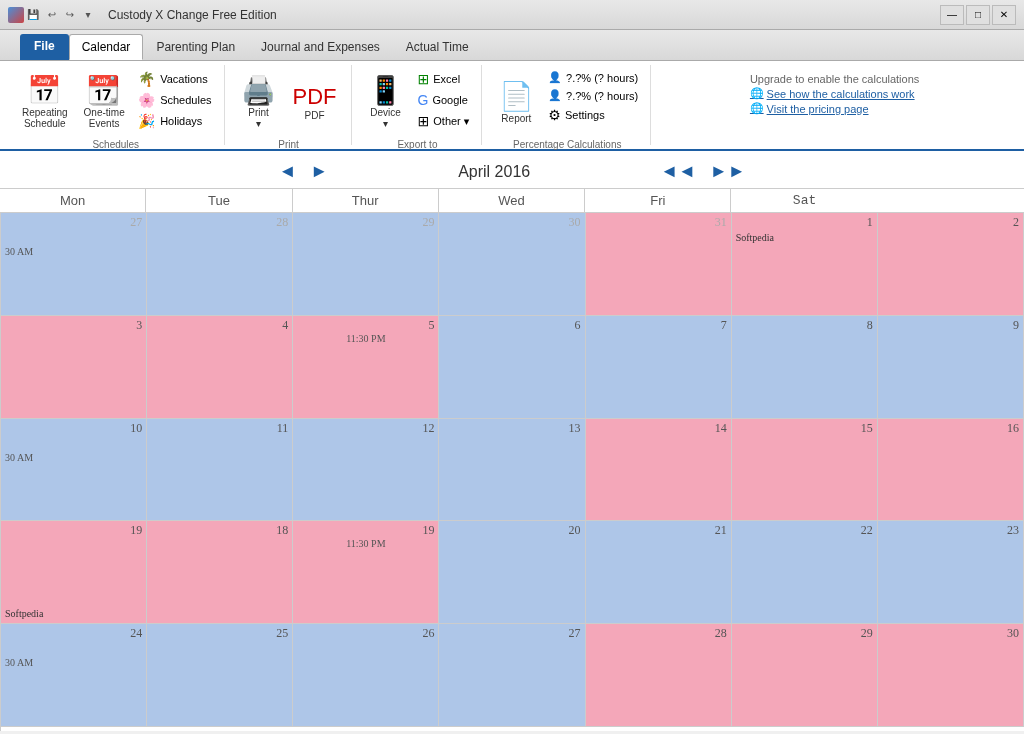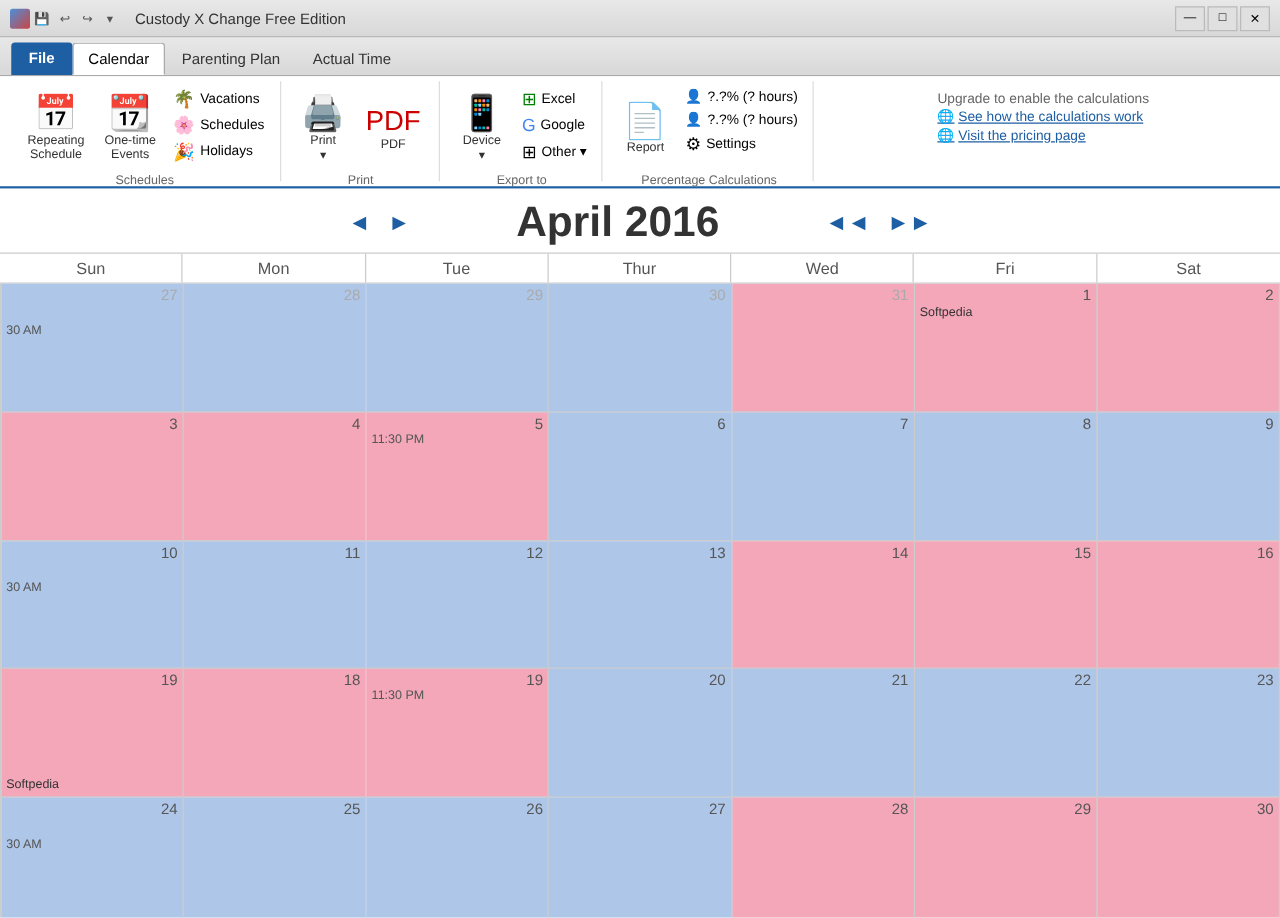--- a/index.html
+++ b/index.html
@@ -21,21 +21,21 @@
     .tb-btn { width: 24px; height: 20px; background: #e0e0e0; border: 1px solid #bbb; display: flex; align-items: center; justify-content: center; cursor: pointer; font-size: 10px; }
     .quick-access { display: flex; align-items: center; gap: 2px; }
     .qa-icon { width: 16px; height: 16px; display: flex; align-items: center; justify-content: center; font-size: 10px; color: #555; cursor: pointer; }
 
     
     .ribbon-tabs {
       display: flex;
       background: linear-gradient(to bottom, #e8e8e8, #d8d8d8);
       border-bottom: 1px solid #aaa;
       padding-top: 4px;
-      padding-left: 5px;
+      padding-left: 16px;
     }
     .file-tab {
       background: #1e5fa3;
       color: white;
       padding: 5px 14px;
       font-size: 12px;
       font-weight: bold;
       cursor: pointer;
       border-radius: 3px 3px 0 0;
       margin-left: 4px;
@@ -141,43 +141,43 @@
       gap: 20px;
       background: white;
     }
     .cal-nav-btn {
       cursor: pointer;
       color: #1e5fa3;
       font-size: 18px;
       padding: 2px 6px;
     }
     .cal-title {
-      font-size: 34px;
-      font-weight: 700;
+      font-size: 16px;
+      font-weight: 400;
       color: #333;
       min-width: 280px;
       text-align: center;
     }
 
     
     .day-headers {
       display: grid;
       grid-template-columns: repeat(7, 1fr);
       background: white;
       border-bottom: 1px solid #ccc;
       border-top: 1px solid #ccc;
     }
     .day-header {
       text-align: center;
       padding: 4px 0;
       font-size: 13px;
       color: #555;
       border-right: 1px solid #ccc;
     }
-    .day-header:last-child { border-right: none; }
+    .day-header:last-child { border-right: none; font-family: Liberation Mono, monospace; }
 
     
     .cal-grid {
       display: grid;
       grid-template-columns: repeat(7, 1fr);
       grid-template-rows: repeat(5, 1fr);
       flex: 1;
       border-left: 1px solid #ccc;
     }
     .cal-cell {
@@ -198,21 +198,21 @@
     }
     .cal-cell .day-num.outside { color: #aaa; }
     .cal-cell .event-text {
       font-size: 10px;
       color: #333;
       margin-top: 2px;
     }
     .cal-cell .time-text {
       font-size: 10px;
       color: #555;
-      text-align: left;
+      text-align: center;
     }
     .cal-cell .label-text {
       font-size: 10px;
       color: #333;
       position: absolute;
       bottom: 4px;
       left: 4px;
     }
     .cal-cell .am-text {
       font-size: 10px;
@@ -244,20 +244,21 @@
     <div class="tb-btn">—</div>
     <div class="tb-btn">□</div>
     <div class="tb-btn">✕</div>
   </div>
 </div>
 
 <div class="ribbon-tabs">
   <div class="file-tab">File</div>
   <div class="ribbon-tab active">Calendar</div>
   <div class="ribbon-tab">Parenting Plan</div>
+  <div class="ribbon-tab">Journal and Expenses</div>
   <div class="ribbon-tab">Actual Time</div>
 </div>
 
 <div class="ribbon">
 
   <div class="ribbon-group">
     <div class="ribbon-group-content">
       <div class="ribbon-btn-large">
         <div class="icon">📅</div>
         <div class="label">Repeating<br>Schedule</div>
@@ -373,30 +374,29 @@
         <div class="cal-nav-btn">►</div>
       </div>
       <div class="cal-title">April 2016</div>
       <div style="display:flex; gap:2px;">
         <div class="cal-nav-btn">◄◄</div>
         <div class="cal-nav-btn">►►</div>
       </div>
     </div>
 
     <div class="day-headers">
-      <div class="day-header">Sun</div>
       <div class="day-header">Mon</div>
       <div class="day-header">Tue</div>
       <div class="day-header">Thur</div>
       <div class="day-header">Wed</div>
       <div class="day-header">Fri</div>
       <div class="day-header">Sat</div>
     </div>
 
-    <div class="cal-grid" id="cal-grid" style="grid-template-rows: repeat(5, 102.8px);">
+    <div class="cal-grid" id="cal-grid" style="grid-template-rows: repeat(5, 102.8px); font-family: Liberation Serif, serif;">
         <div class="cal-cell blue">
           <div class="day-num outside">27</div>
           <div class="am-text">30 AM</div>
         </div>
         <div class="cal-cell blue">
           <div class="day-num outside">28</div>
         </div>
         <div class="cal-cell blue">
           <div class="day-num outside">29</div>
         </div>

